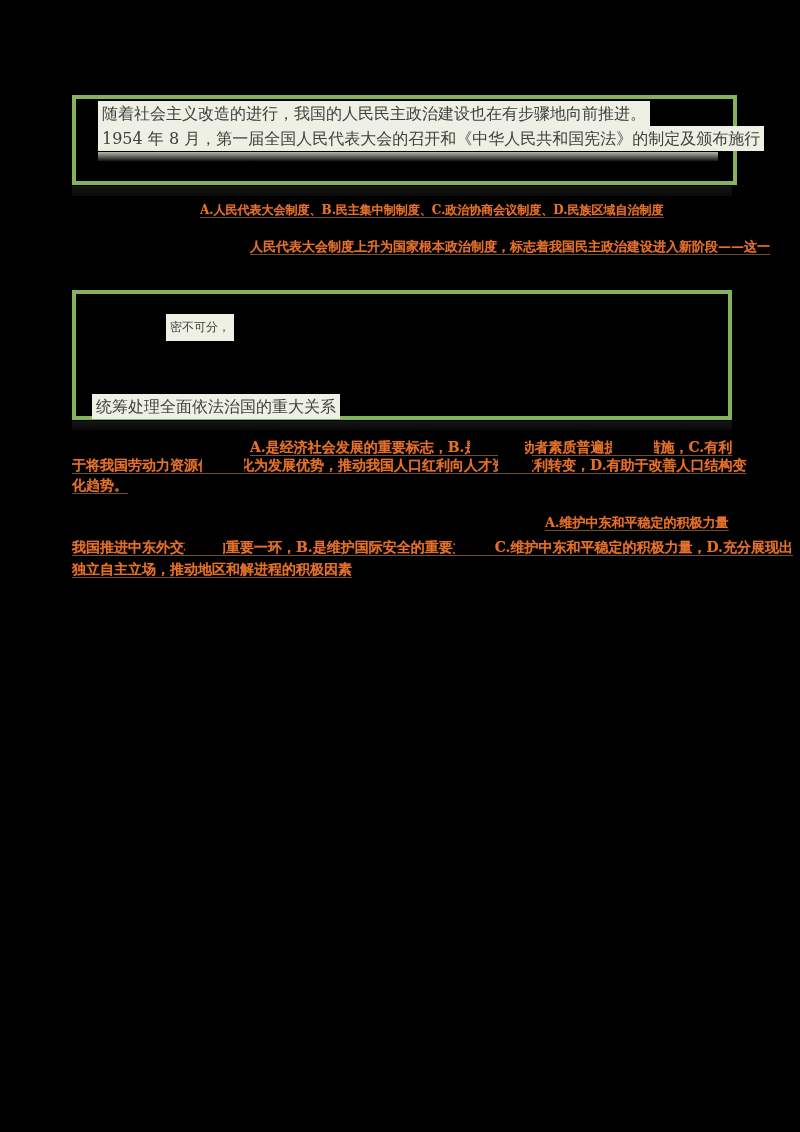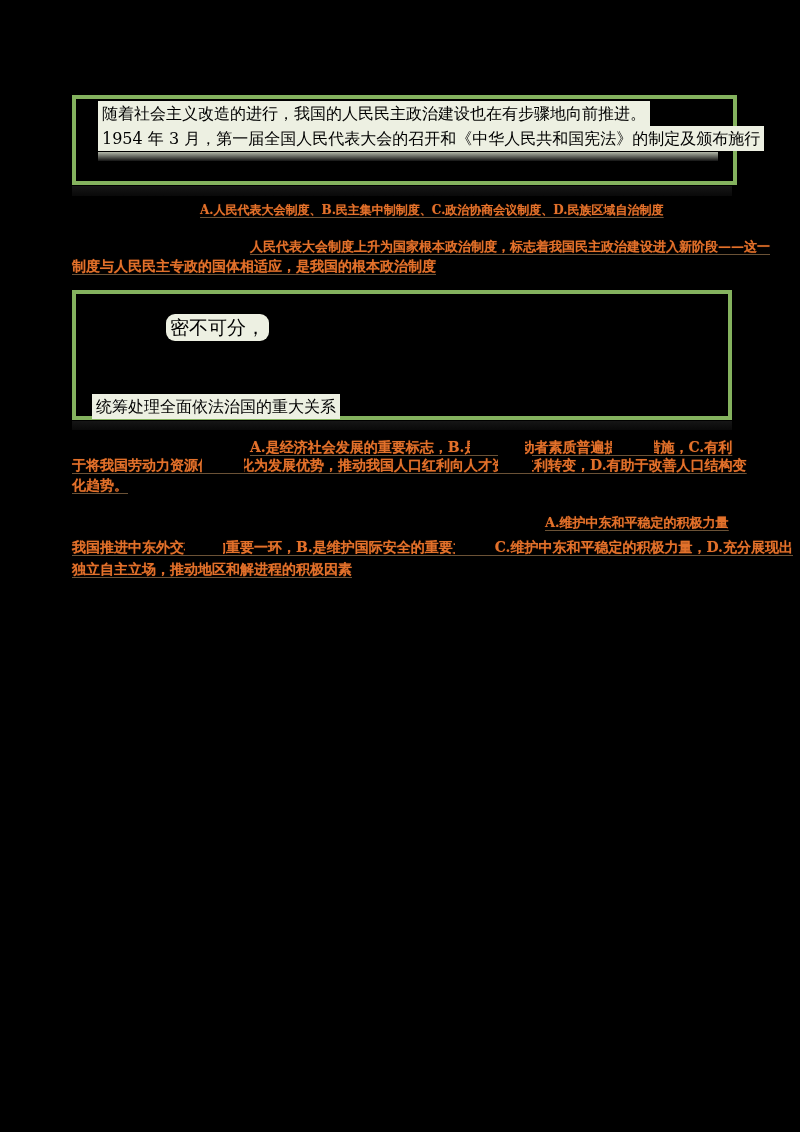--- a/index.html
+++ b/index.html
@@ -1,46 +1,45 @@
 <!DOCTYPE html>
 <html><head>
 <meta charset="utf-8">
 <style>
   html,body{margin:0;padding:0;background:#000;}
   #page{position:relative;width:800px;height:1132px;background:#000;overflow:hidden;
         font-family:"DejaVu Serif","Liberation Serif",serif;}
   .greenbox{position:absolute;border:4px solid #84b25e;background:#000;box-sizing:border-box;}
   .paperline{position:absolute;display:inline-block;white-space:nowrap;
-             background:#edf0e2;color:#000000;font-size:16px;line-height:25px;padding:0 4px;}
+             background:#edf0e2;color:#404040;font-size:16px;line-height:25px;padding:0 4px;}
   .paper-fade{position:absolute;background:linear-gradient(#b4b9aa,#141414);}
   .orange{position:absolute;white-space:nowrap;color:#e2712b;font-weight:bold;font-size:14px;
           line-height:18px;text-decoration:underline;text-decoration-color:#6b5236;
           text-underline-offset:3px;text-shadow:0 0 1px rgba(190,80,20,.6);}
   .patch{position:absolute;background:#000;}
   .smudge{position:absolute;background:linear-gradient(#161616,#090909);}
 </style>
 </head>
 <body>
 
 <div id="page">
 
   <div class="greenbox" style="left:72px;top:95px;width:665px;height:90px;">
     <span class="paperline" style="left:22px;top:2px;">随着社会主义改造的进行，我国的人民民主政治建设也在有步骤地向前推进。</span>
-    <span class="paperline" style="left:22px;top:27px;">1954 年 3 月，第一届全国人民代表大会的召开和《中华人民共和国宪法》的制定及颁布施行</span>
+    <span class="paperline" style="left:22px;top:27px;">1954 年 8 月，第一届全国人民代表大会的召开和《中华人民共和国宪法》的制定及颁布施行</span>
 
     <div class="paper-fade" style="left:22px;top:53px;width:620px;height:9px;"></div>
   </div>
   <div class="smudge" style="left:72px;top:186px;width:660px;height:10px;"></div>
 
   <span class="orange" style="left:200px;top:201px;font-size:12px;">A.人民代表大会制度、B.民主集中制制度、C.政治协商会议制度、D.民族区域自治制度</span>
   <span class="orange" style="left:250px;top:238px;font-size:13px;">人民代表大会制度上升为国家根本政治制度，标志着我国民主政治建设进入新阶段——这一</span>
-  <span class="orange" style="left:72px;top:257px;">制度与人民民主专政的国体相适应，是我国的根本政治制度</span>
 
   <div class="greenbox" style="left:72px;top:290px;width:660px;height:130px;">
-    <span class="paperline" style="left:90px;top:20px;font-size:19px;line-height:27px;border-radius:9px;">密不可分，</span>
+    <span class="paperline" style="left:90px;top:20px;font-size:12px;line-height:27px;">密不可分，</span>
     <span class="paperline" style="left:16px;top:100px;">统筹处理全面依法治国的重大关系</span>
   </div>
   <div class="smudge" style="left:72px;top:421px;width:660px;height:9px;"></div>
 
   <span class="orange" style="left:250px;top:438px;">A.是经济社会发展的重要标志，B.是适应劳动者素质普遍提高的措施，C.有利</span>
   <span class="orange" style="left:72px;top:456px;">于将我国劳动力资源优势转化为发展优势，推动我国人口红利向人才资源红利转变，D.有助于改善人口结构变</span>
   <span class="orange" style="left:72px;top:476px;">化趋势。</span>
 
   <div class="patch" style="left:470px;top:437px;width:55px;height:18px;"></div>
   <div class="patch" style="left:612px;top:437px;width:42px;height:18px;"></div>

